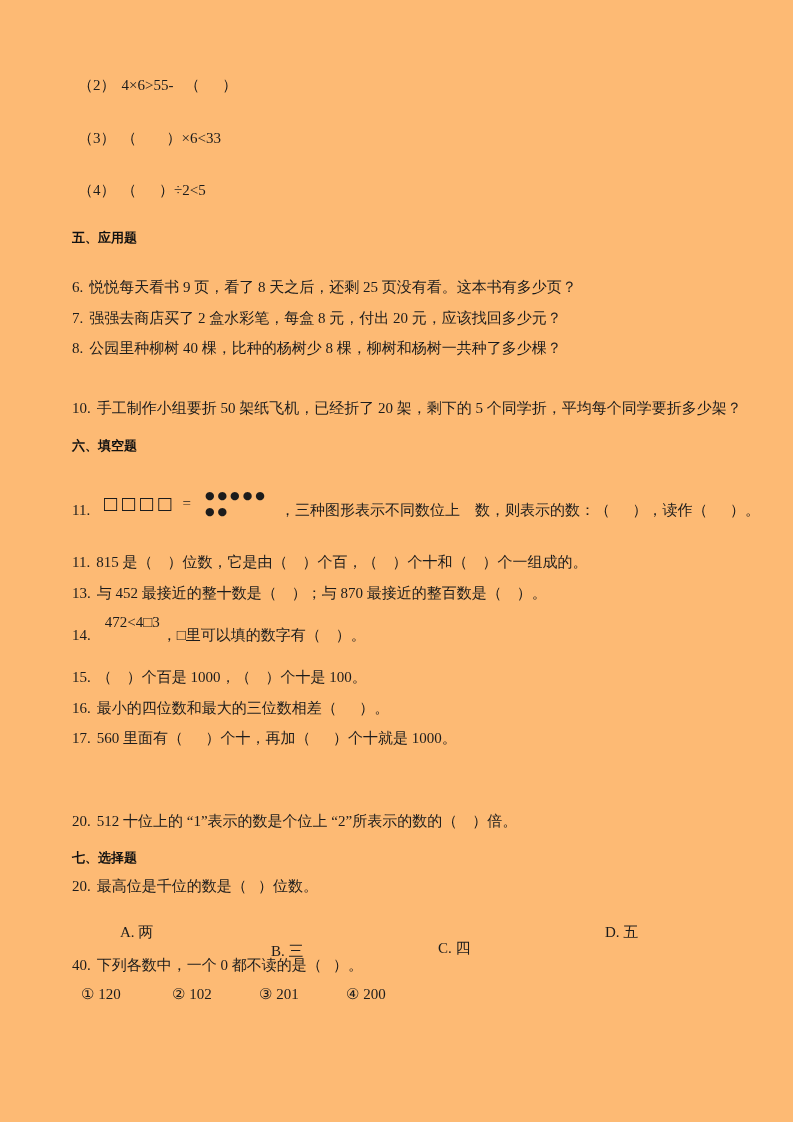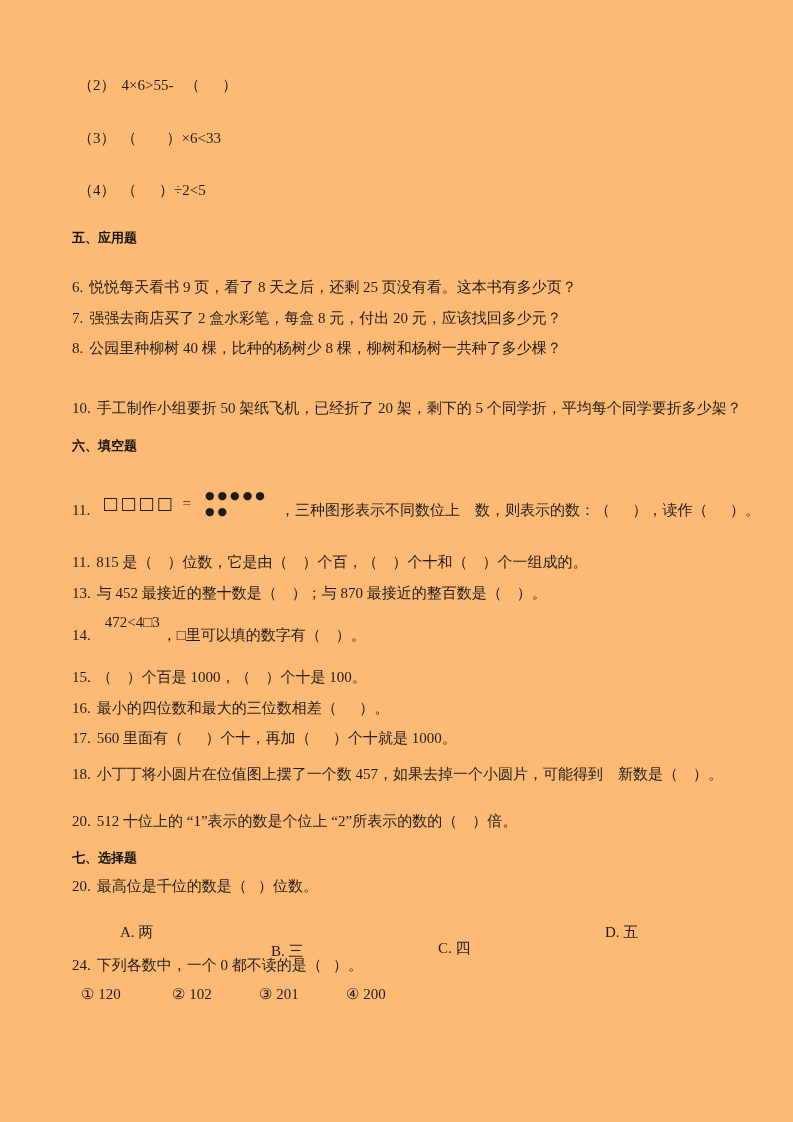--- a/index.html
+++ b/index.html
@@ -72,34 +72,33 @@
 
   <div class="q14row">
     <span class="num">14.</span>
     <span class="formula">472&lt;4□3</span>
     <span>，□里可以填的数字有（    ）。</span>
   </div>
 
   <div class="line" style="top:667px"><span class="num">15.</span><span>（    ）个百是 1000，（    ）个十是 100。</span></div>
   <div class="line" style="top:698px"><span class="num">16.</span><span>最小的四位数和最大的三位数相差（      ）。</span></div>
   <div class="line" style="top:728px"><span class="num">17.</span><span>560 里面有（      ）个十，再加（      ）个十就是 1000。</span></div>
-  <div class="line" style="top:764px"><span class="num">18.</span><span>小丁丁将小圆片在位值图上摆了一个数 457，如果去掉一个小圆片，可能得到　新数是（    ）。</span></div>
   <div class="line" style="top:811px"><span class="num">20.</span><span>512 十位上的 “1”表示的数是个位上 “2”所表示的数的（    ）倍。</span></div>
 
   <div class="heading" style="top:848px">七、选择题</div>
   <div class="line" style="top:876px"><span class="num">20.</span><span>最高位是千位的数是（   ）位数。</span></div>
 
   <div class="row-choices choices-letters" style="top:922px">
     <span class="choice">A. 两</span>
     <span class="choice">B. 三</span>
     <span class="choice">C. 四</span>
     <span class="choice">D. 五</span>
   </div>
 
-  <div class="line" style="top:955px"><span class="num">24.</span><span>下列各数中，一个 0 都不读的是（   ）。</span></div>
+  <div class="line" style="top:955px"><span class="num">40.</span><span>下列各数中，一个 0 都不读的是（   ）。</span></div>
 
   <div class="row-choices choices-nums" style="top:984px">
     <span class="choice">① 120</span>
     <span class="choice">② 102</span>
     <span class="choice">③ 201</span>
     <span class="choice">④ 200</span>
   </div>
 
 </div>
 

